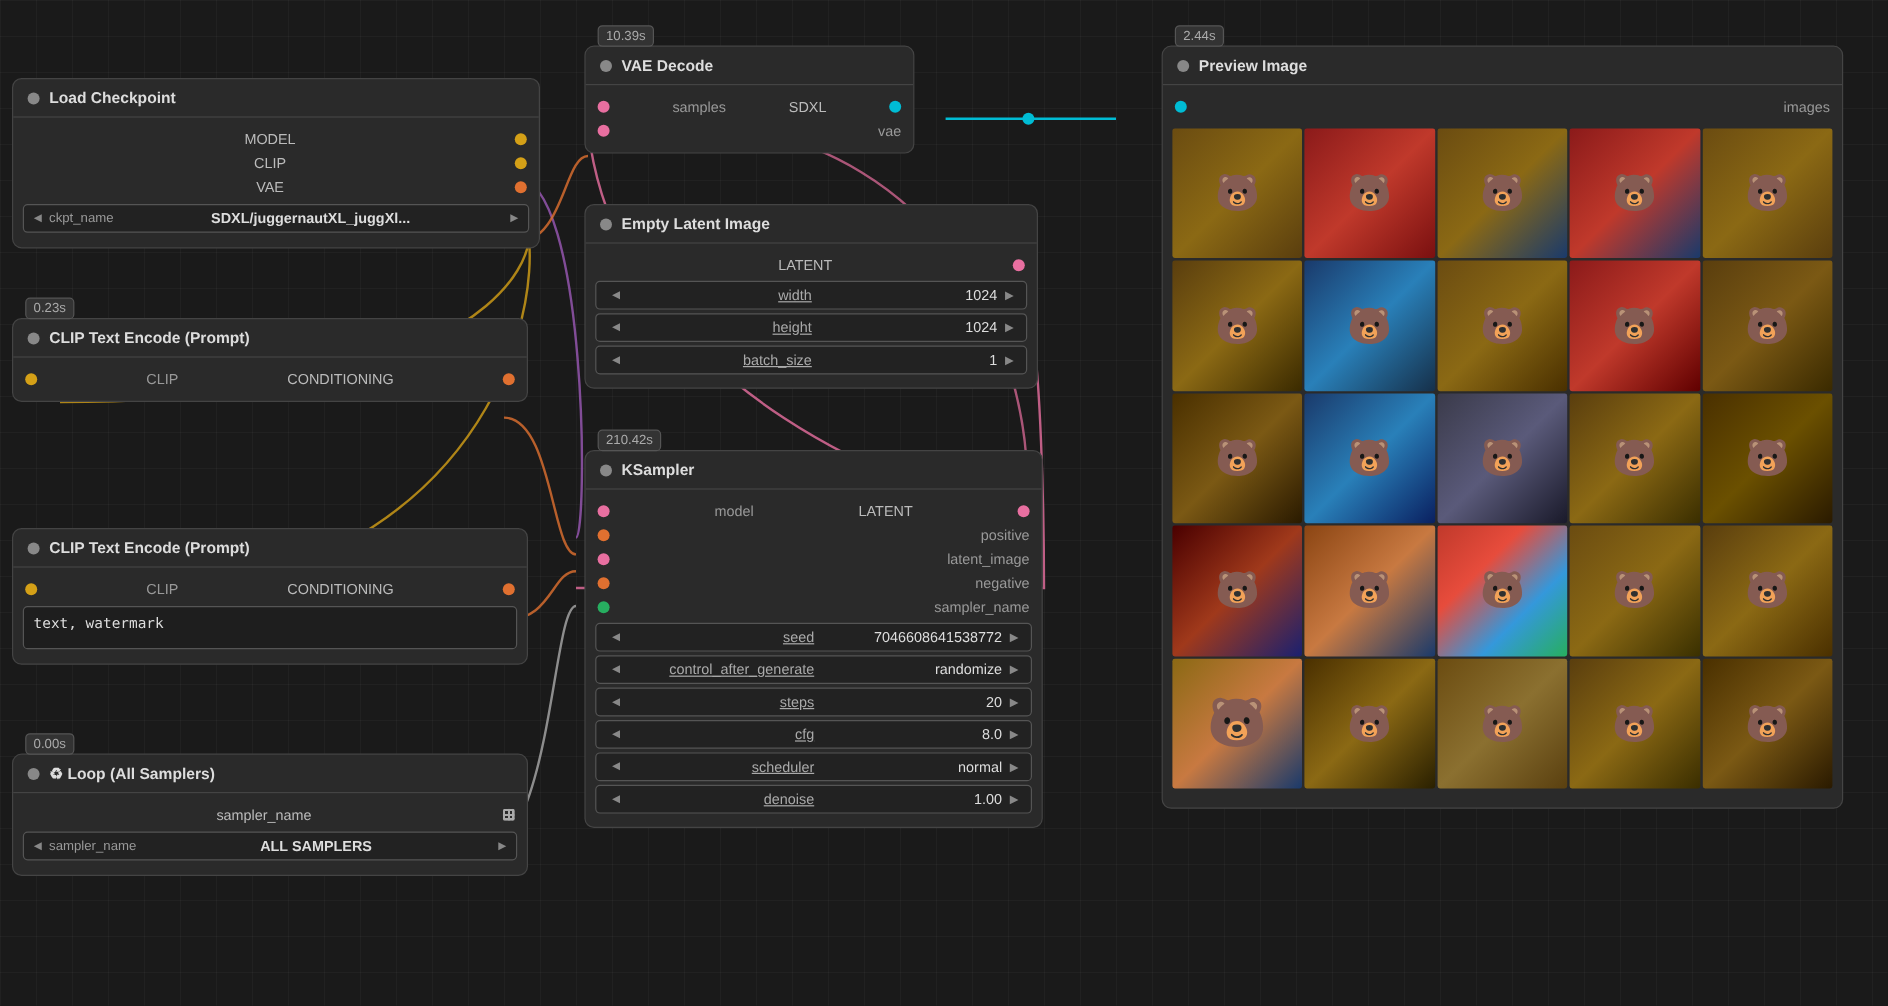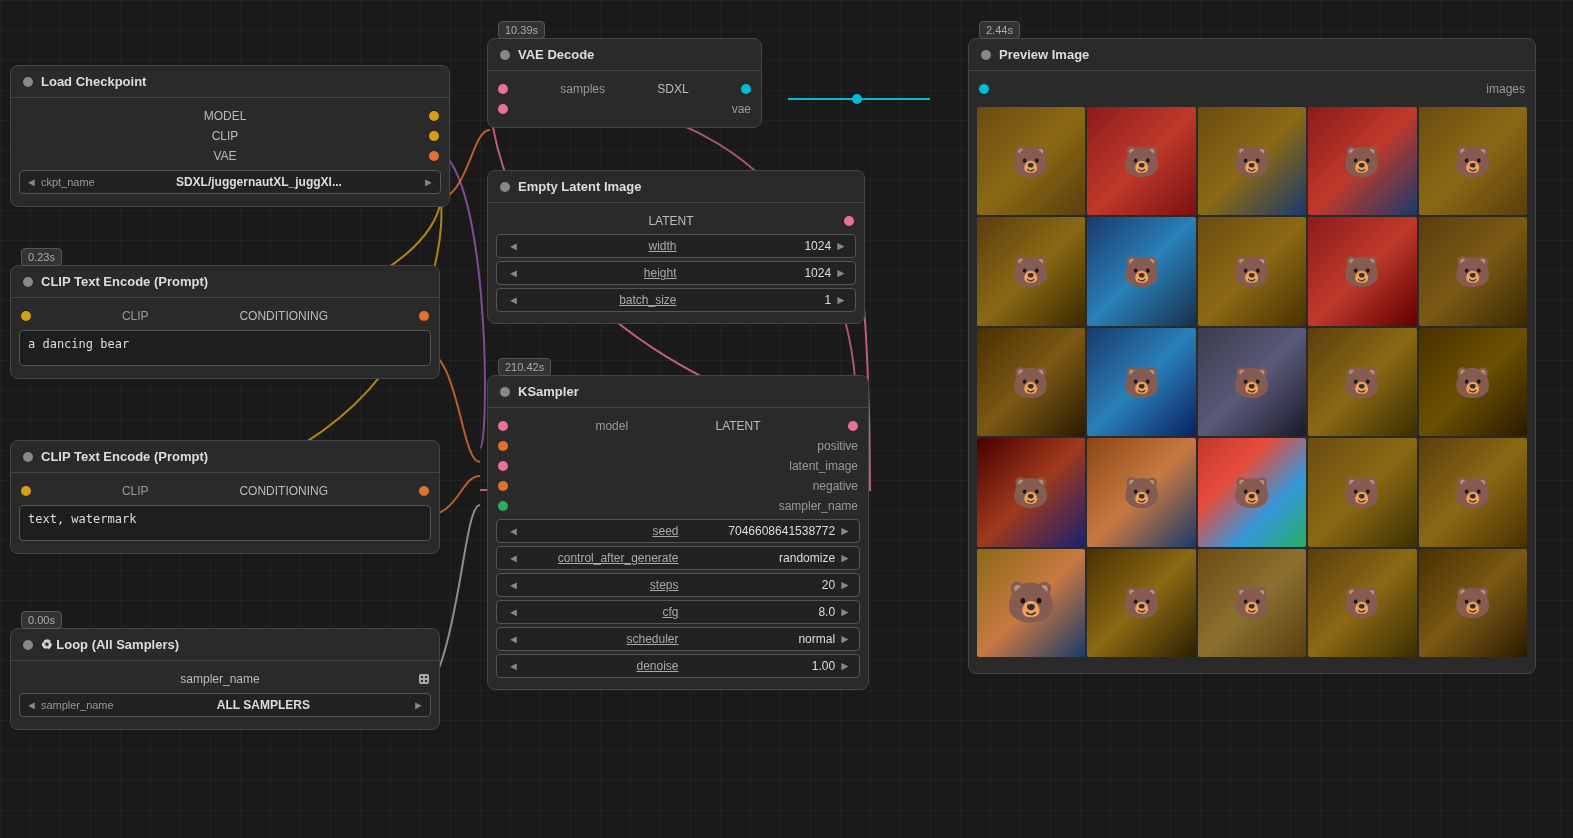--- a/index.html
+++ b/index.html
@@ -237,23 +237,20 @@
     <div class="node-dot active"></div>
     <span>CLIP Text Encode (Prompt)</span>
   </div>
   <div class="node-body">
     <div class="port-row">
       <div class="port-dot yellow"></div>
       <span class="port-name">CLIP</span>
       <span class="port-label">CONDITIONING</span>
       <div class="port-dot orange"></div>
     </div>
-    <div class="text-input">
-      <span>a dancing bear</span>
-    </div>
   </div>
 </div>
 
 <div class="node" style="left:10px; top:440px; width:430px; position:absolute;">
   <div class="node-header">
     <div class="node-dot active"></div>
     <span>CLIP Text Encode (Prompt)</span>
   </div>
   <div class="node-body">
     <div class="port-row">

